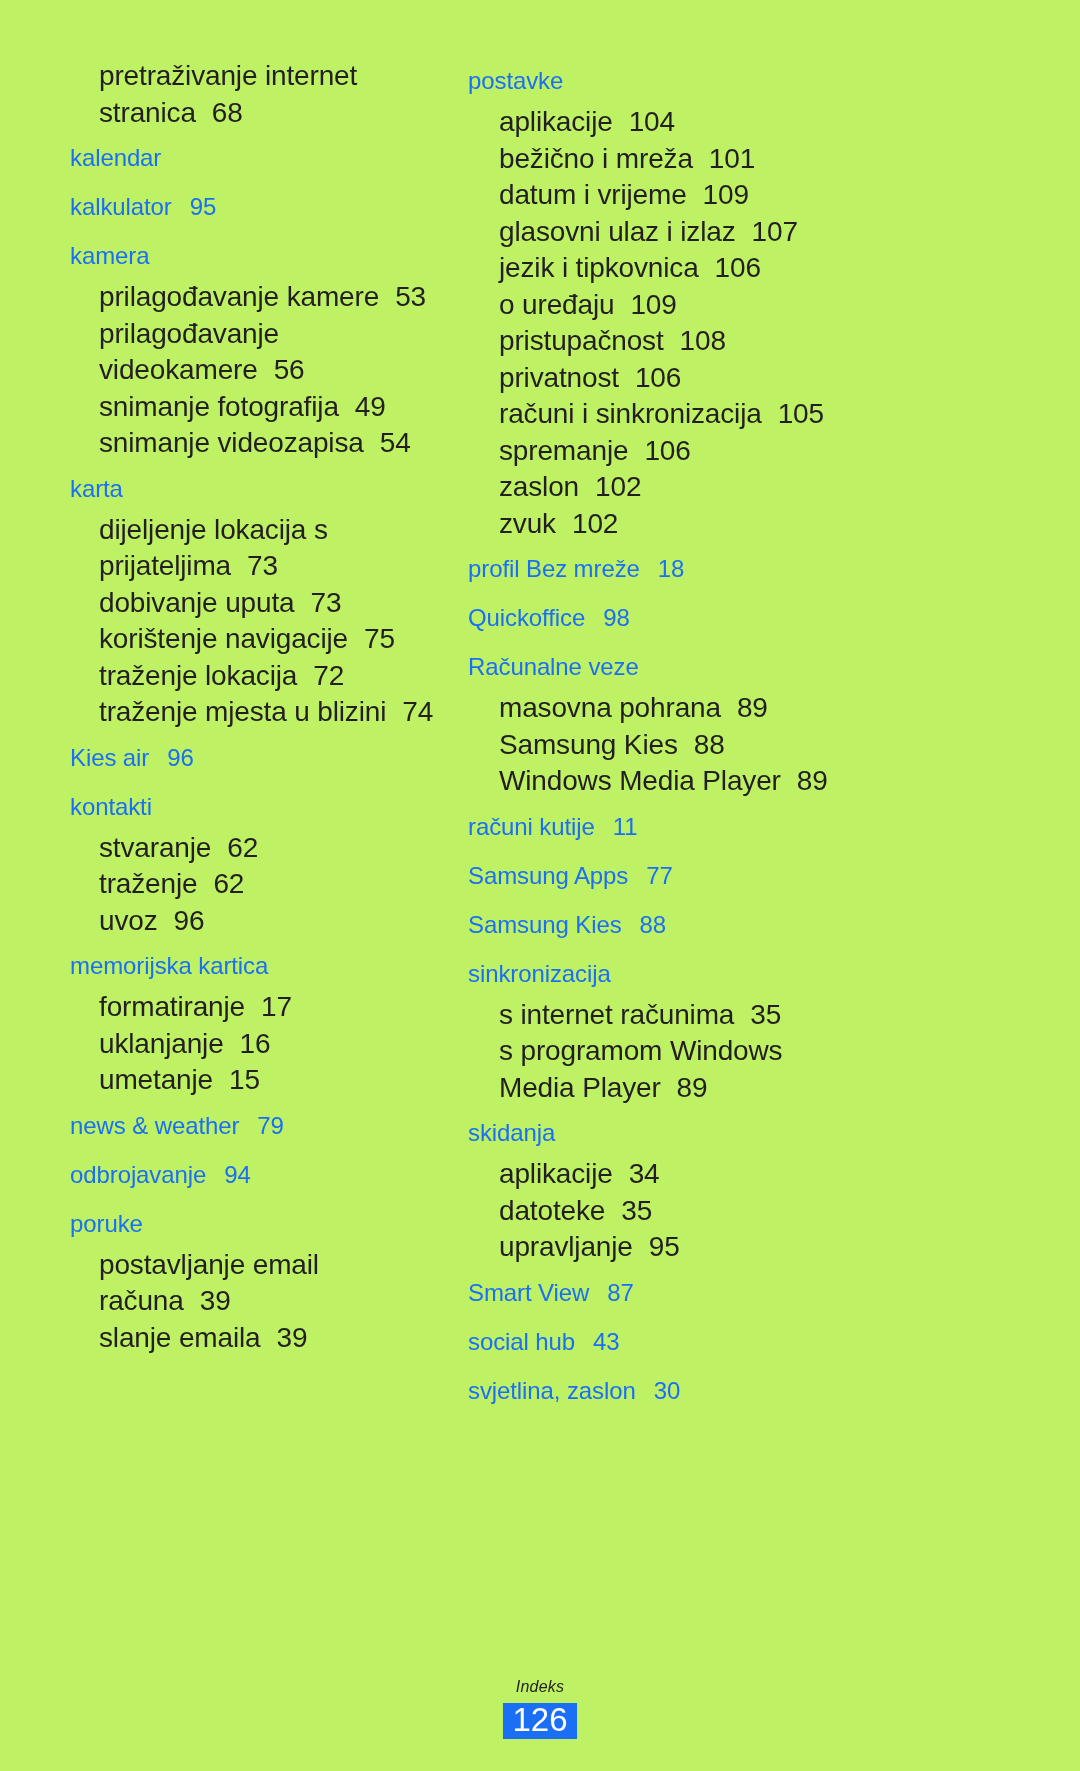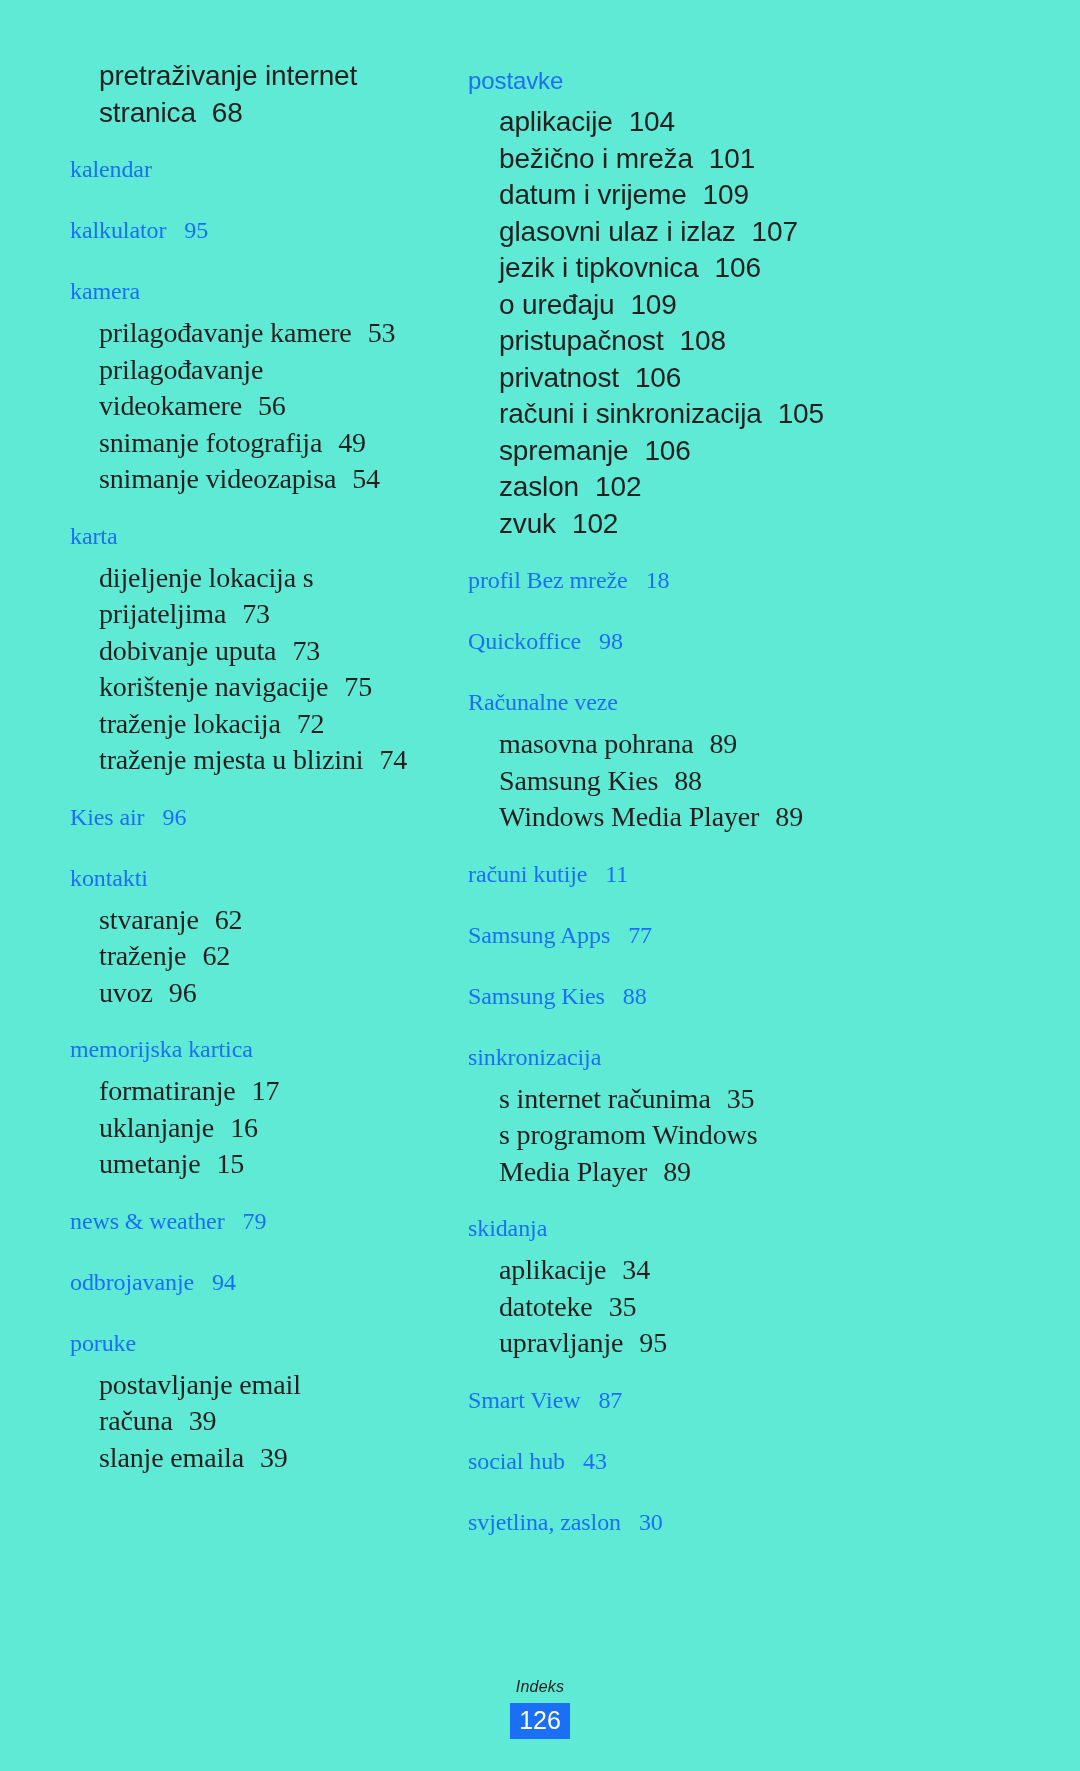--- a/index.html
+++ b/index.html
@@ -12,21 +12,21 @@
     height: 1771px;
     position: relative;
     font-family: "Liberation Sans", "DejaVu Sans", sans-serif;
     color: #231f20;
     overflow: hidden;
   }
 
   .page {
     position: absolute;
     inset: 0;
-    background: #5eead4;
+    background: #bef264;
   }
 
   .columns {
     position: absolute;
     left: 0;
     top: 58px;
     width: 1080px;
     display: flex;
     align-items: flex-start;
   }
@@ -42,22 +42,21 @@
     width: 600px;
     padding-left: 28px;
   }
 
   
   .entry {
     margin: 0;
     padding: 0;
   }
   .entry + .entry {
-    margin-top: 16px;
-    font-family: Liberation Serif, serif;
+    margin-top: 4px;
   }
 
   .heading {
     color: #1b6ff5;
     font-size: 24px;
     line-height: 45px;
     font-weight: 400;
     letter-spacing: -0.1px;
     white-space: nowrap;
   }
@@ -106,21 +105,21 @@
     font-style: italic;
     color: #231f20;
     line-height: 20px;
     letter-spacing: 0.2px;
   }
   .page-badge {
     display: inline-block;
     margin-top: 6px;
     background: #1b6ff5;
     color: #ffffff;
-    font-size: 25px;
+    font-size: 33px;
     line-height: 34px;
     padding: 0 9px 2px 9px;
     font-weight: 400;
   }
 </style>
 </head>
 <body>
 
 <div class="page">
 

